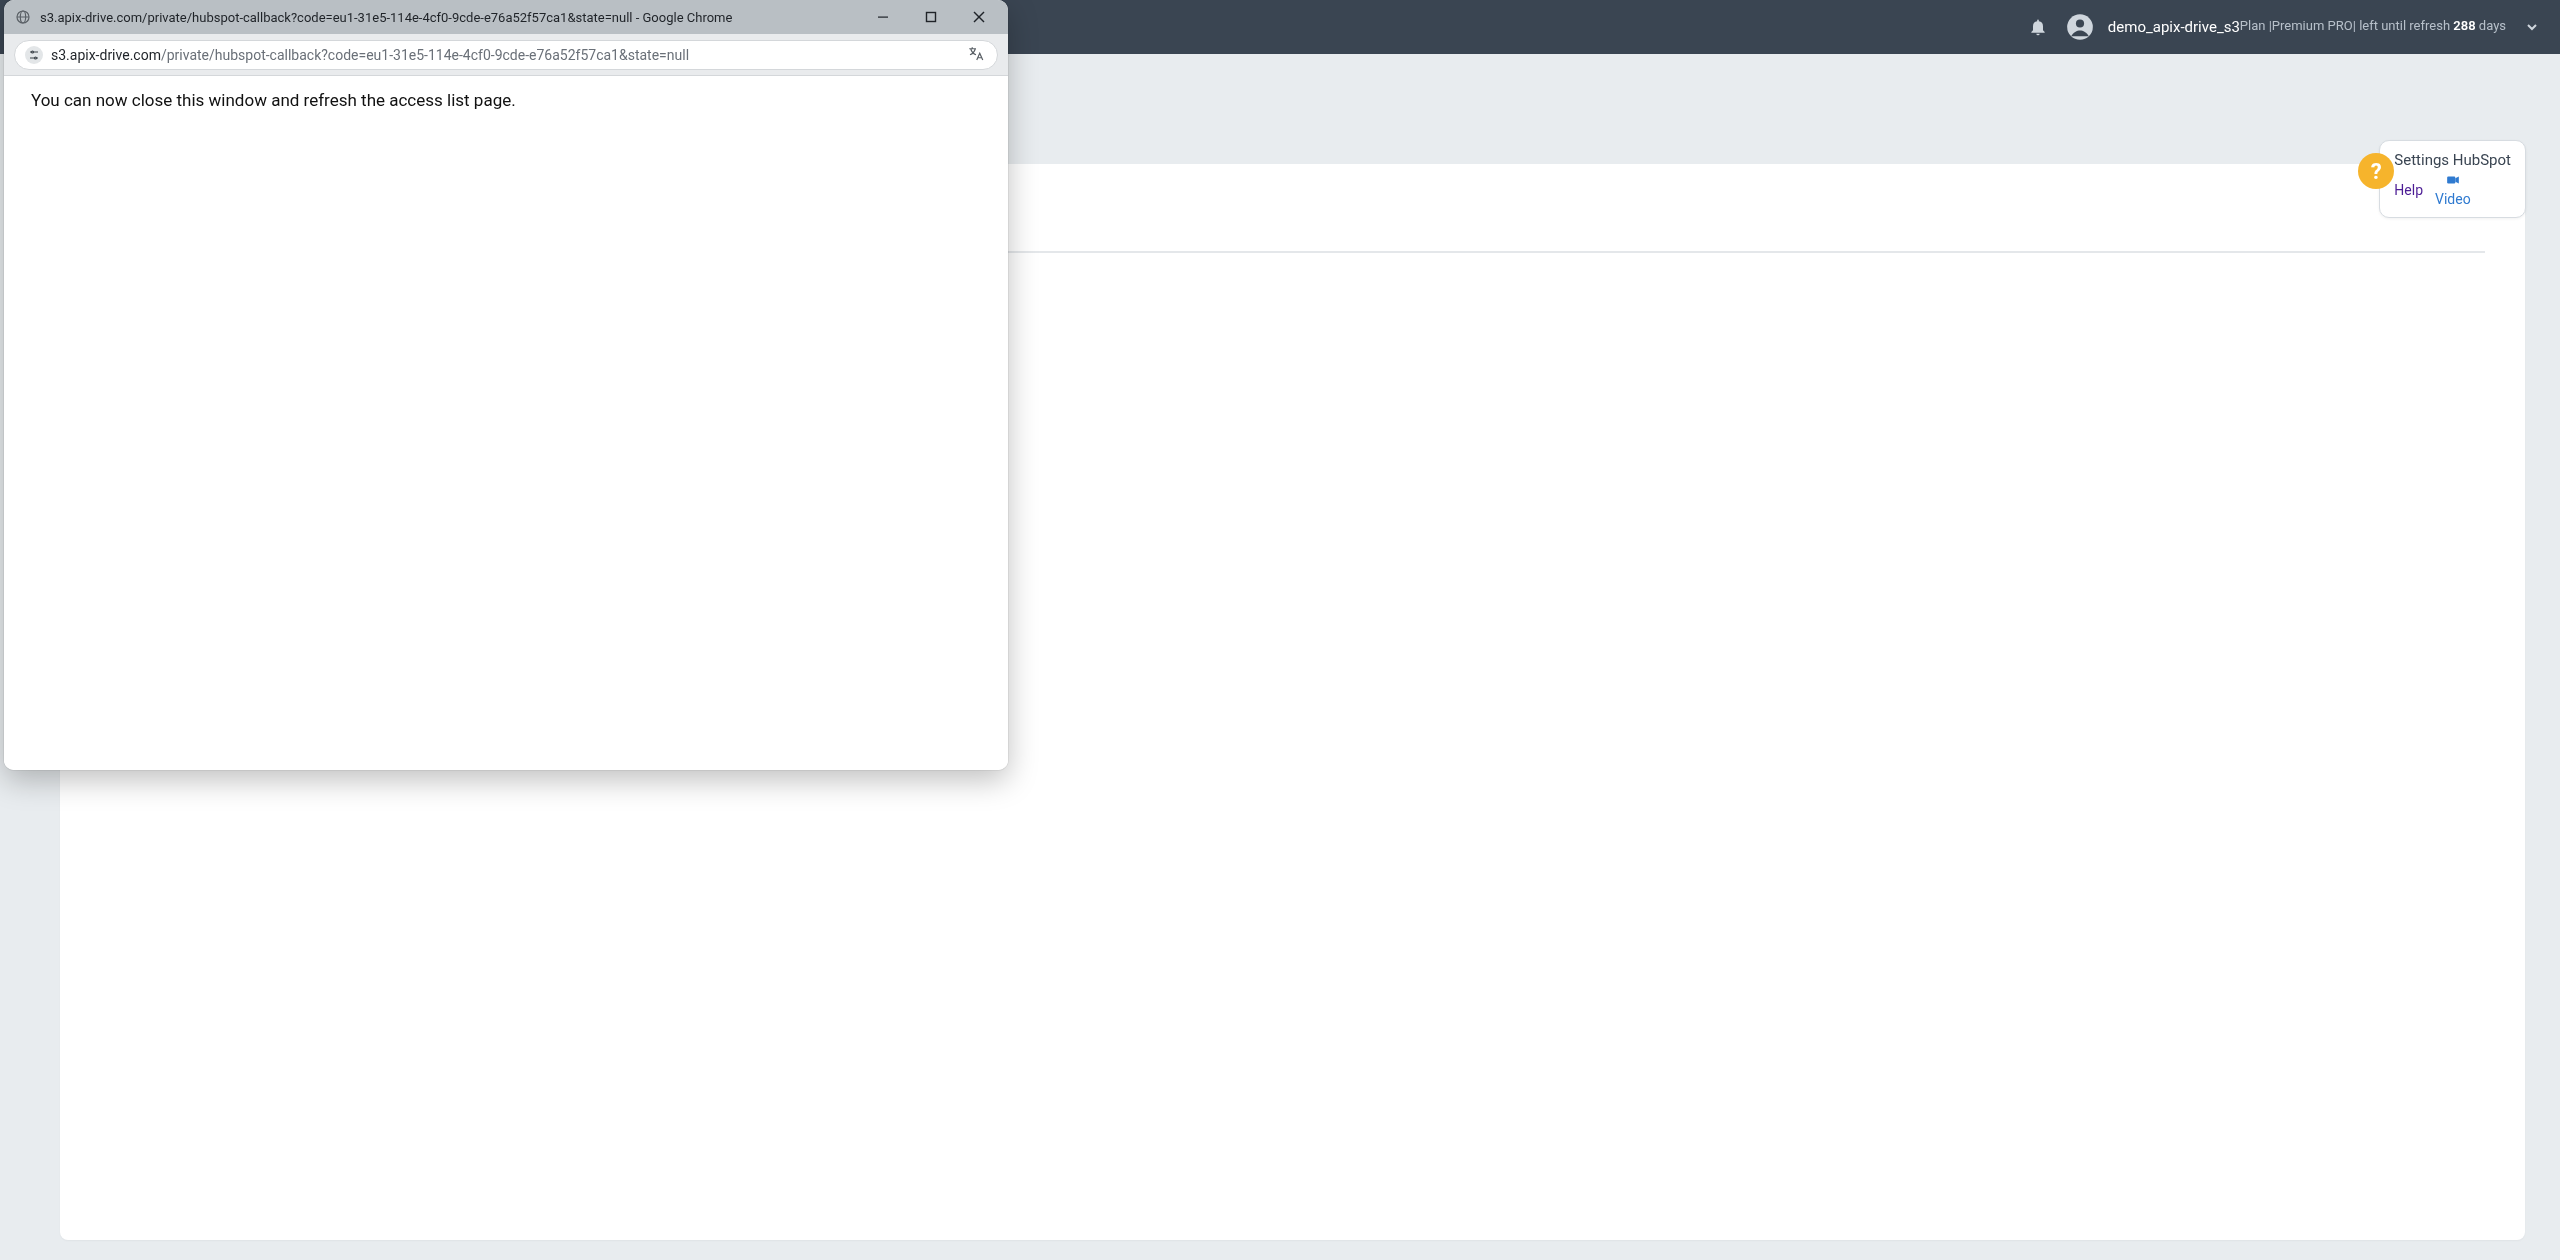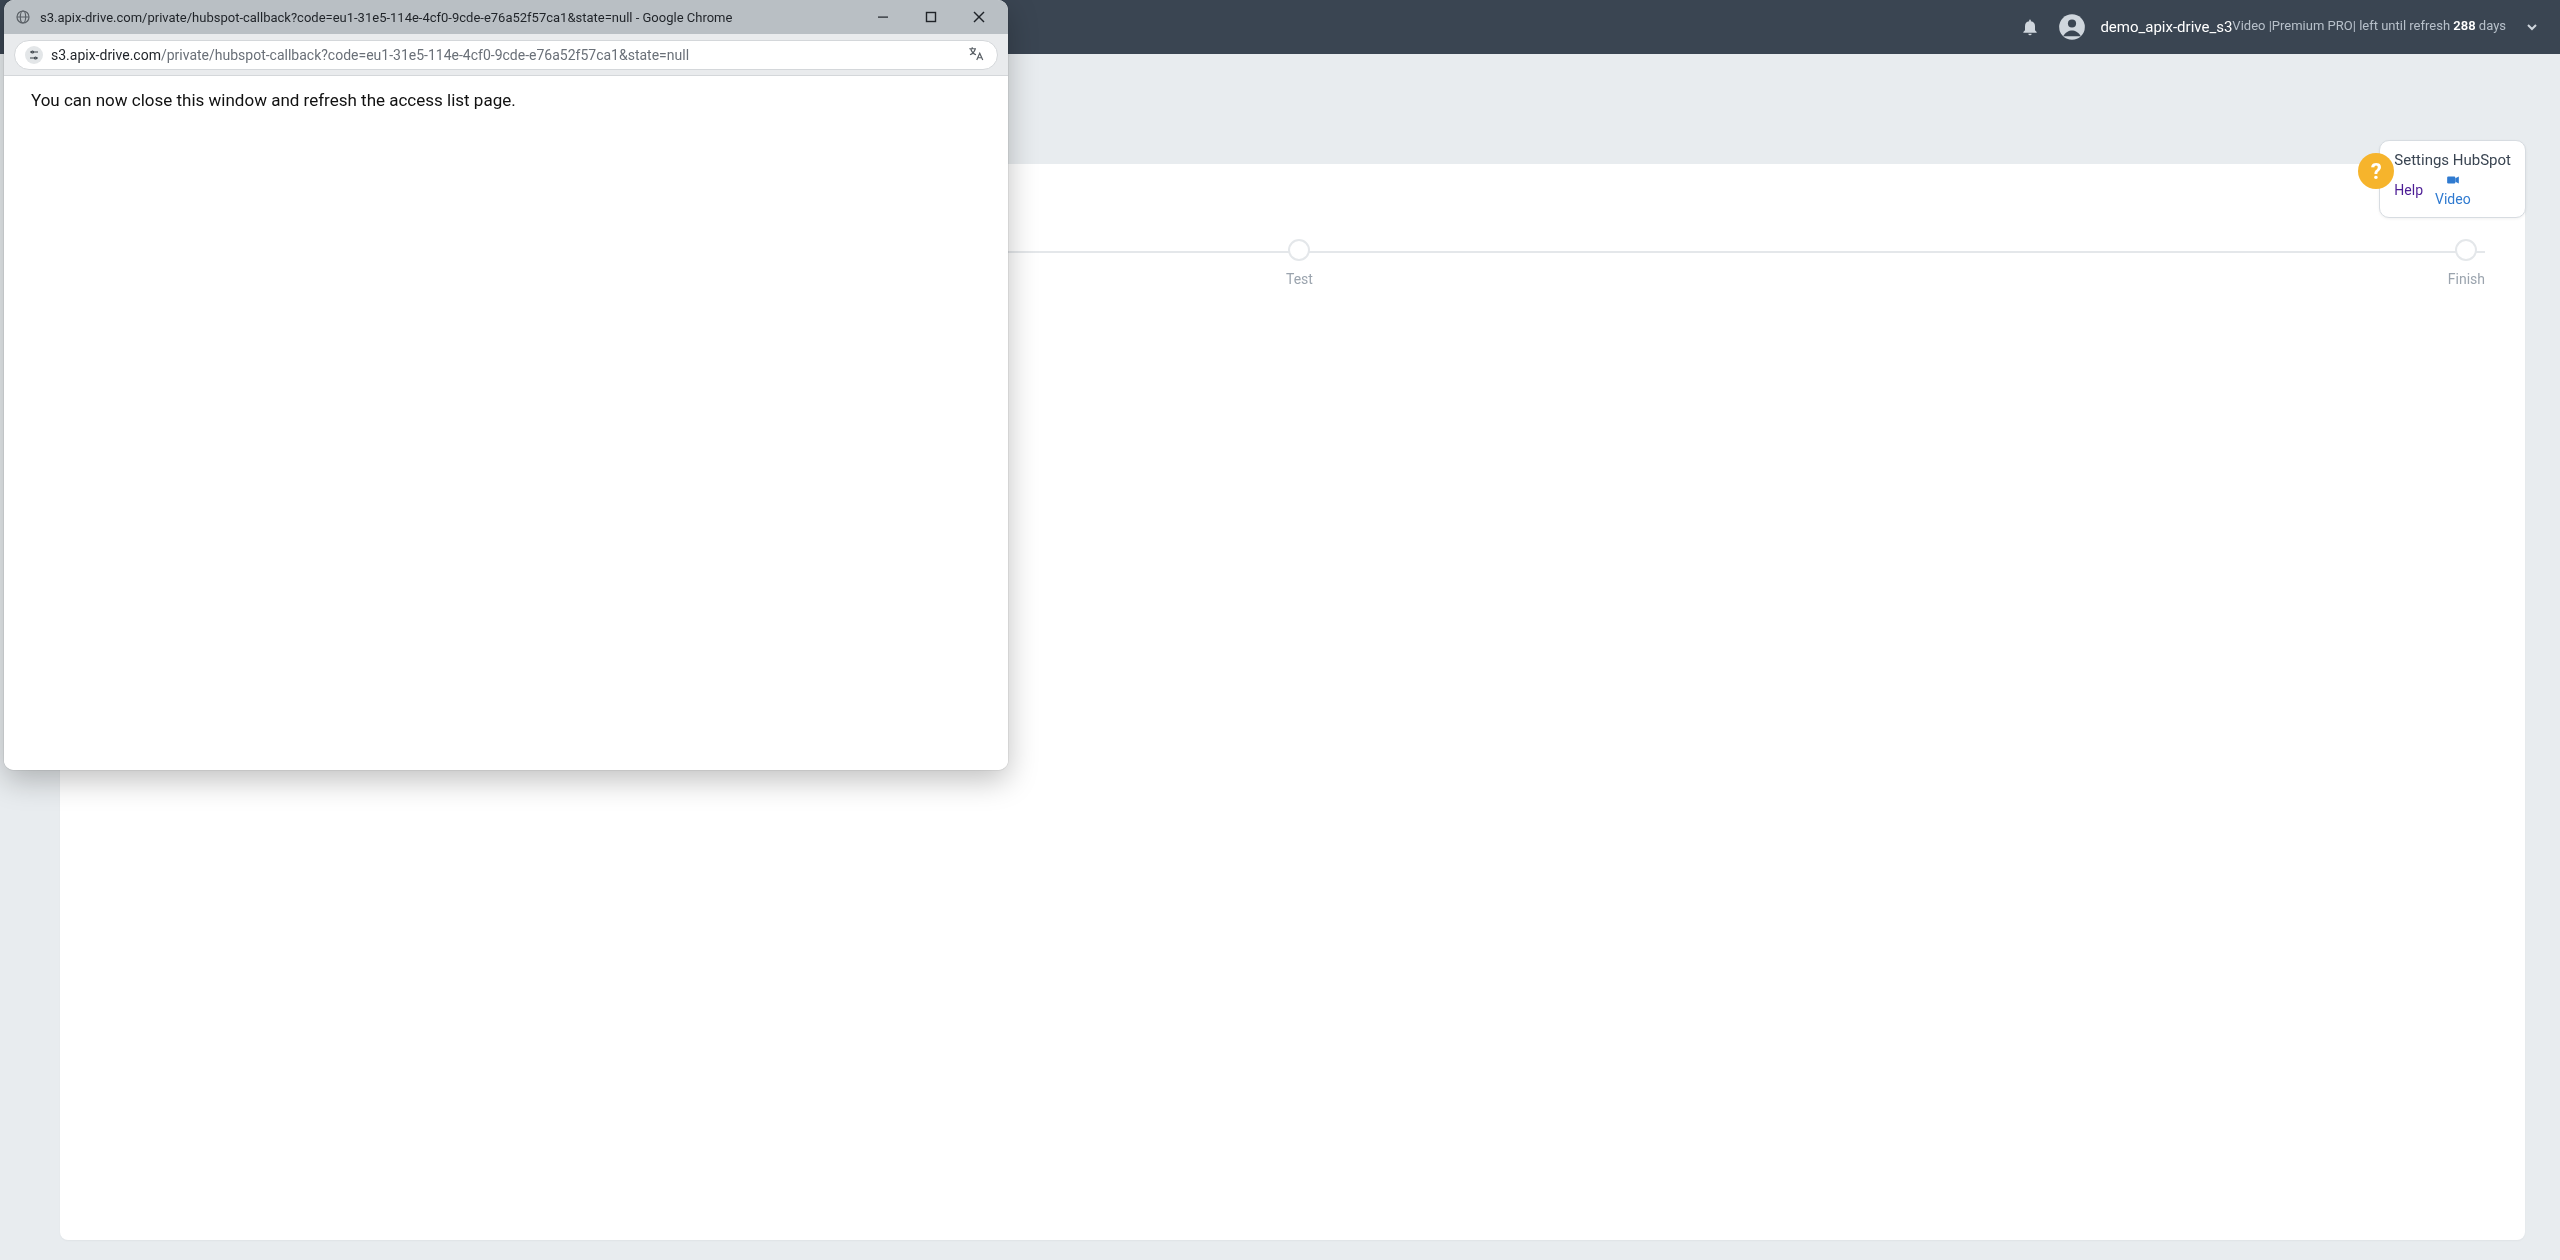--- a/index.html
+++ b/index.html
@@ -233,48 +233,34 @@
     <span class="user-icon">
       <svg width="28" height="28" viewBox="0 0 24 24" fill="currentColor">
           <circle cx="12" cy="12" r="11" fill="#cfd6dd"></circle>
           <circle cx="12" cy="9" r="3.5" fill="#3a4552"></circle>
           <path d="M4.5 20c1.5-3.5 5-5 7.5-5s6 1.5 7.5 5" fill="#3a4552"></path>
         </svg>
     </span>
     <div class="user-block">
       <span class="user-name">demo_apix-drive_s3</span>
       <span class="user-plan">
-        <span>Video |</span><span>Premium PRO</span><span>| left until refresh </span><span class="days">288</span><span> days</span>
+        <span>Plan |</span><span>Premium PRO</span><span>| left until refresh </span><span class="days">288</span><span> days</span>
       </span>
     </div>
     <span class="chevron-icon">
       <svg width="16" height="16" viewBox="0 0 24 24" fill="none" stroke="currentColor" stroke-width="3">
           <polyline points="6 9 12 15 18 9"></polyline>
         </svg>
     </span>
   </div>
 
   <div class="app-body">
     <div class="card">
       <div class="stepper">
         <div class="stepper-line"></div>
-        <div class="stepper-items">
-          <div class="step">
-            <div class="step-dot"></div>
-            <div class="step-label">Settings</div>
-          </div>
-          <div class="step">
-            <div class="step-dot"></div>
-            <div class="step-label">Test</div>
-          </div>
-          <div class="step">
-            <div class="step-dot"></div>
-            <div class="step-label">Finish</div>
-          </div>
-        </div>
       </div>
     </div>
 
     <div class="help-bubble">
       <div class="help-badge">?</div>
       <div class="help-bubble-title">Settings HubSpot</div>
       <div class="help-bubble-links">
         <span class="help-link">Help</span>
         <span class="video-link">
           <svg width="14" height="14" viewBox="0 0 24 24" fill="#2f7ad0">

